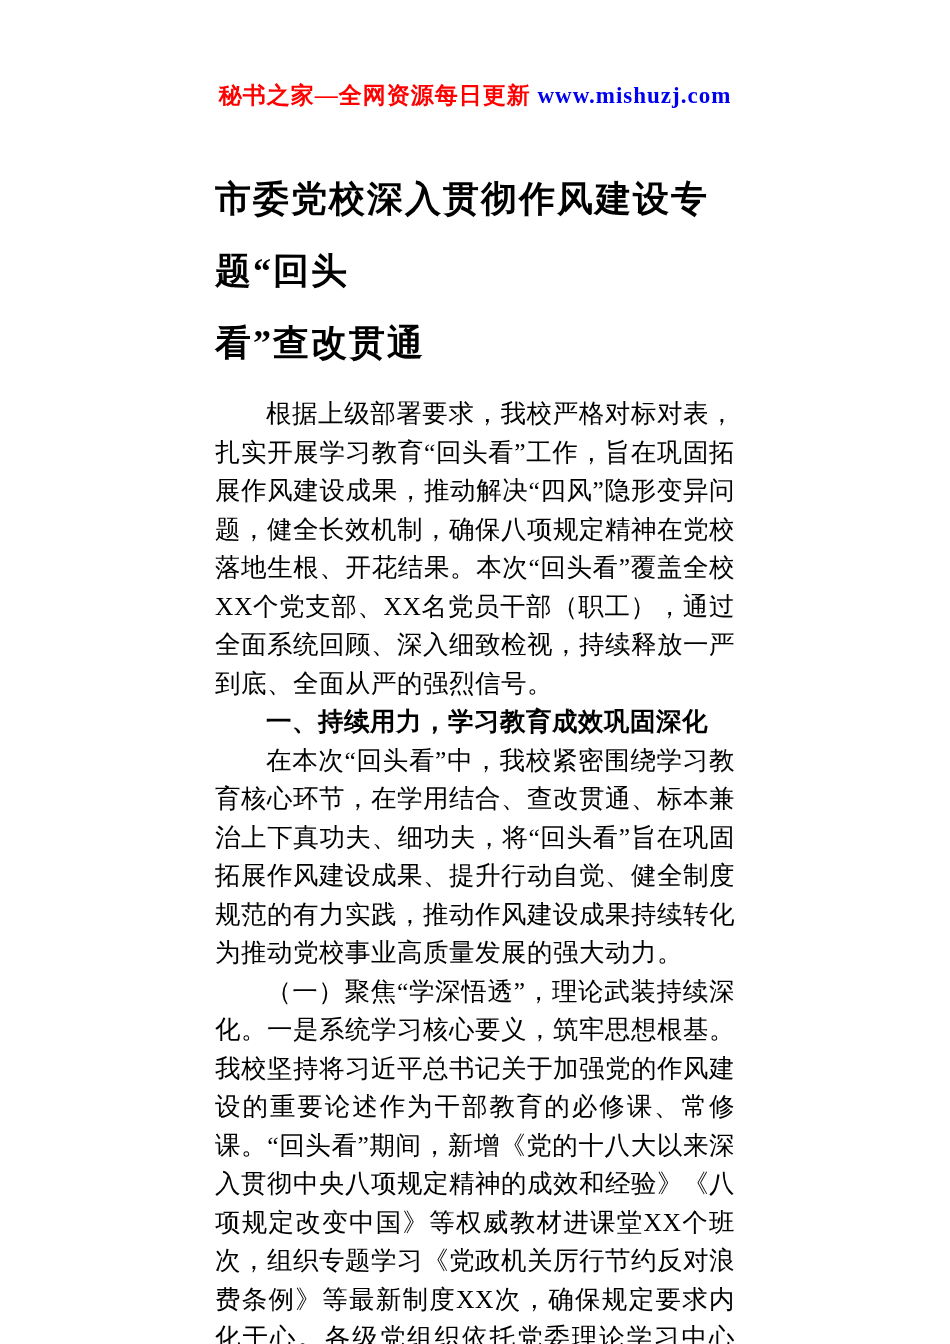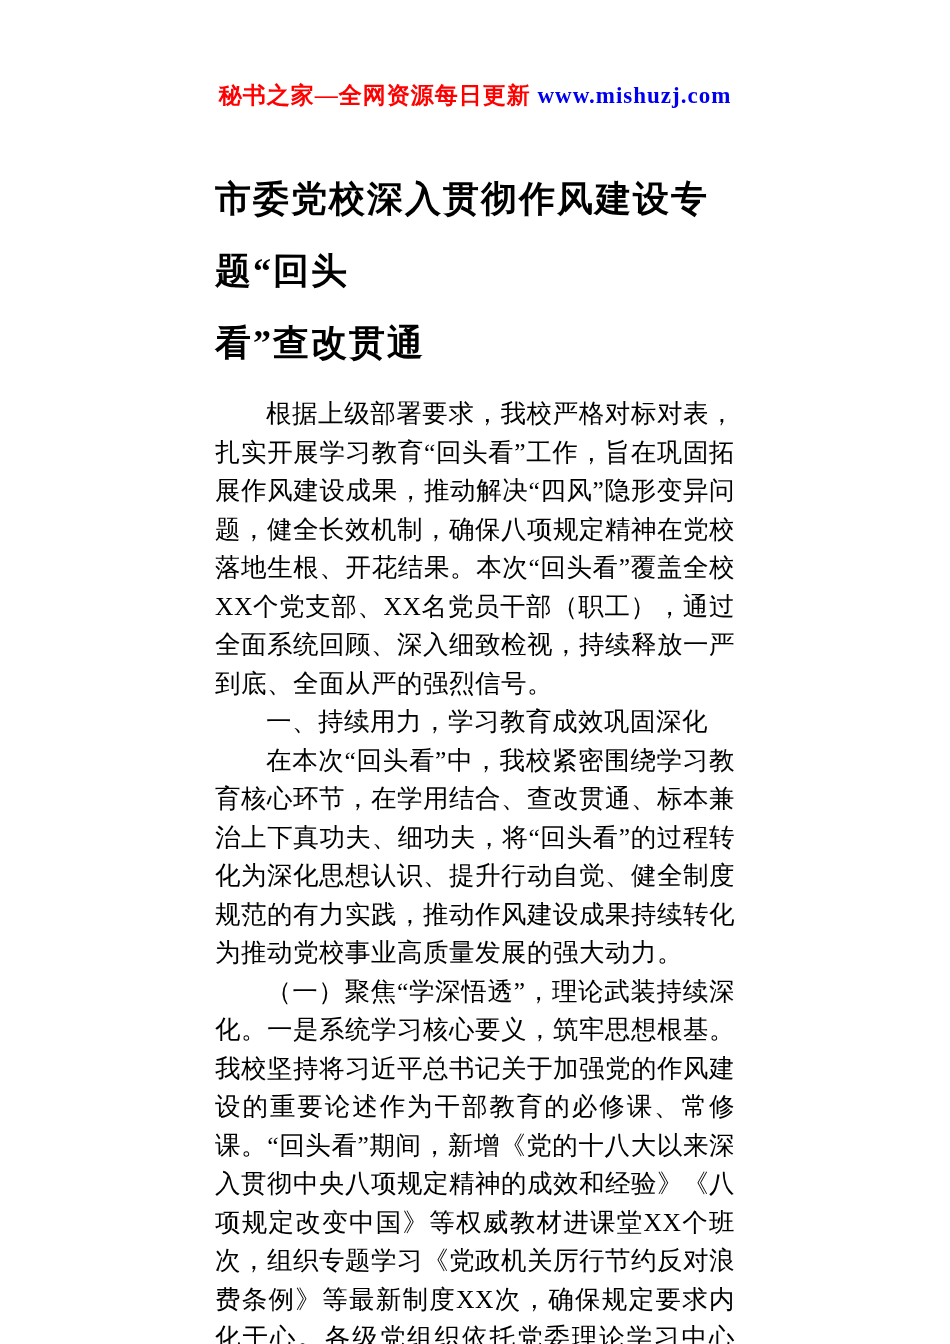--- a/index.html
+++ b/index.html
@@ -50,37 +50,37 @@
     font-size: 25.5px;
     line-height: 38.5px;
     text-align: justify;
     letter-spacing: 0.5px;
   }
   .doc-body p {
     margin: 0;
     text-indent: 2em;
   }
   .doc-body p.heading {
-    font-weight: 400;
+    font-weight: 700;
   }
 </style>
 </head>
 <body>
 
 <div class="page">
 
   <div class="header">
     <span class="site-name">秘书之家</span><span class="tagline">—全网资源每日更新 </span><span class="url">www.mishuzj.com</span>
   </div>
 
   <h1 class="title">
     <span class="title-line">市委党校深入贯彻作风建设专题“回头</span>
     <span class="title-line">看”查改贯通</span>
   </h1>
 
   <div class="doc-body">
     <p>根据上级部署要求，我校严格对标对表，扎实开展学习教育“回头看”工作，旨在巩固拓展作风建设成果，推动解决“四风”隐形变异问题，健全长效机制，确保八项规定精神在党校落地生根、开花结果。本次“回头看”覆盖全校XX个党支部、XX名党员干部（职工），通过全面系统回顾、深入细致检视，持续释放一严到底、全面从严的强烈信号。</p>
     <p class="heading">一、持续用力，学习教育成效巩固深化</p>
-    <p>在本次“回头看”中，我校紧密围绕学习教育核心环节，在学用结合、查改贯通、标本兼治上下真功夫、细功夫，将“回头看”的过程转化为深化思想认识、提升行动自觉、健全制度规范的有力实践，推动作风建设成果持续转化为推动党校事业高质量发展的强大动力。</p>
+    <p>在本次“回头看”中，我校紧密围绕学习教育核心环节，在学用结合、查改贯通、标本兼治上下真功夫、细功夫，将“回头看”旨在巩固拓展作风建设成果、提升行动自觉、健全制度规范的有力实践，推动作风建设成果持续转化为推动党校事业高质量发展的强大动力。</p>
     <p>（一）聚焦“学深悟透”，理论武装持续深化。一是系统学习核心要义，筑牢思想根基。我校坚持将习近平总书记关于加强党的作风建设的重要论述作为干部教育的必修课、常修课。“回头看”期间，新增《党的十八大以来深入贯彻中央八项规定精神的成效和经验》《八项规定改变中国》等权威教材进课堂XX个班次，组织专题学习《党政机关厉行节约反对浪费条例》等最新制度XX次，确保规定要求内化于心。各级党组织依托党委理论学习中心组、党支部“三会一课”等载体，组织党员干部重温重要论述跟进学习党中央最新要求及习近平总书记最新重要讲话精神XX场次，覆盖党员干部XX人次。党员干部撰写学习心得体会XX篇，理论测试平均达标率达到XX%。通过系统</p>
   </div>
 
 </div>
 
 </body></html>

